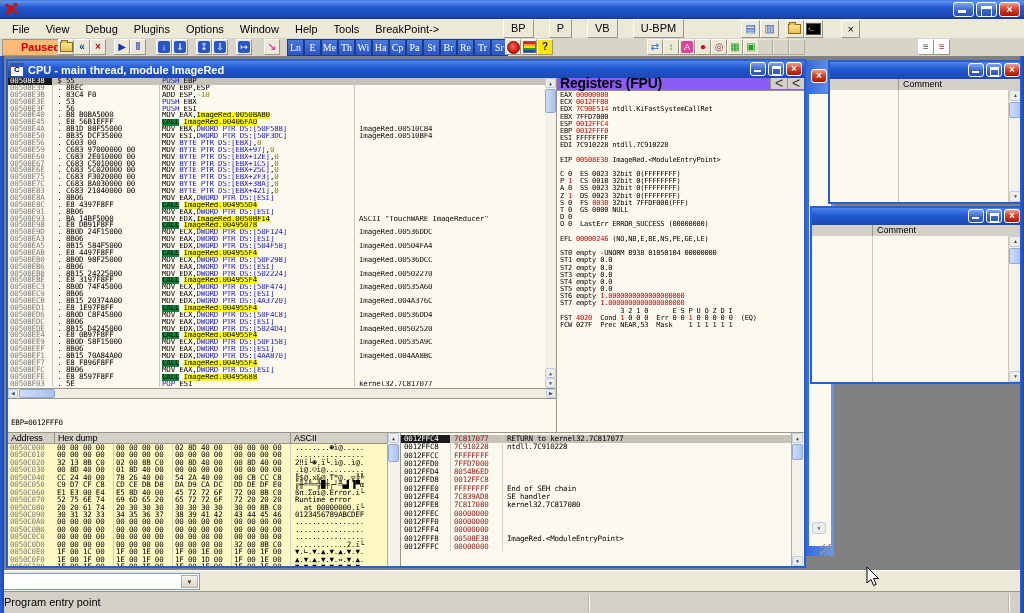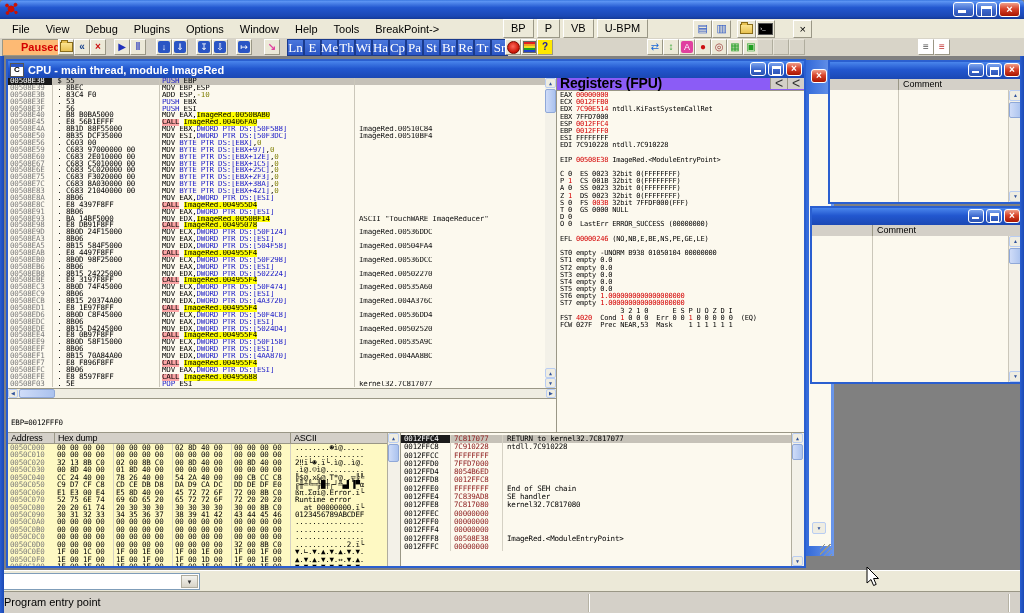--- a/index.html
+++ b/index.html
@@ -19,33 +19,33 @@
   .xpbtn .x{position:absolute;left:0;top:0;width:100%;text-align:center;color:#fff;font-weight:bold;font-size:11px;line-height:13px;}
   .xpbtn.small{width:16px;height:14px;}
   .xpbtn.small .x{line-height:12px;font-size:10px;}
   .xpbtn.small .bar{left:3px;width:7px;height:2px;}
   .xpbtn.small .box{left:3px;width:7px;height:5px;}
   
   .menubar{position:absolute;left:0;top:19px;width:1024px;height:19px;background:#ECE9D8;border-bottom:1px solid #c6c3b2;}
   .menu-items{position:absolute;left:4px;top:0;height:19px;display:flex;align-items:center;}
   .menu-item{padding:2px 8px;}
   .menu-right{position:absolute;left:503px;top:0;height:19px;display:flex;align-items:center;}
-  .mr-btn{height:17px;line-height:16px;padding:0 7px;border:1px solid;border-color:#fff #9a9786 #9a9786 #fff;background:#ECE9D8;margin-right:3px;text-align:center;}
+  .mr-btn{height:17px;line-height:16px;padding:0 7px;border:1px solid;border-color:#fff #9a9786 #9a9786 #fff;background:#ECE9D8;margin-right:15px;text-align:center;}
   .mr-icon{width:17px;height:16px;border:1px solid;border-color:#fff #9a9786 #9a9786 #fff;background:#ECE9D8;display:flex;align-items:center;justify-content:center;}
   .toolrow{position:absolute;left:0;top:38px;width:1024px;height:18px;background:#D8D4C8;border-bottom:2px solid #2c52b0;}
   .paused-box{position:absolute;left:2px;top:1px;width:52px;height:15px;background:#fdba74;border:1px solid #9a9786;
     color:#d40000;font-weight:bold;font-size:11px;line-height:14px;padding-left:18px;}
   .tb-group{position:absolute;top:1px;height:16px;display:flex;}
   .tbtn{width:16px;height:16px;border:1px solid;border-color:#fff #9a9786 #9a9786 #fff;background:#ECE9D8;
     display:flex;align-items:center;justify-content:center;box-sizing:border-box;font-size:10px;}
   .tbtn .glyph{line-height:1;}
   .tbtn .boxed{background:#2a55c4;color:#fff;width:12px;height:12px;display:flex;align-items:center;justify-content:center;font-size:9px;border-radius:2px;}
   .tbtn.empty{background:#D8D4C8;border-color:#e8e5da #b0ad9e #b0ad9e #e8e5da;}
   .letterbtn{width:15px;height:15px;margin-right:0;border:1px solid #1a3a8c;background:linear-gradient(180deg,#4a77dd,#2a55c4);
-    color:#fff;font-family:"Liberation Serif",serif;font-size:13px;display:flex;align-items:center;justify-content:center;}
+    color:#fff;font-family:"Liberation Serif",serif;font-size:10px;display:flex;align-items:center;justify-content:center;}
   .mini-folder{width:11px;height:8px;background:linear-gradient(#fbe491,#e8c252);border:1px solid #8a6d1a;position:relative;display:inline-block;}
   .mini-folder::before{content:"";position:absolute;top:-3px;left:0;width:5px;height:2px;background:#e8c252;border:1px solid #8a6d1a;border-bottom:none;}
   .rainbow{width:11px;height:10px;background:linear-gradient(180deg,#e02020 0%,#e02020 20%,#f0a020 20%,#f0a020 40%,#f0e020 40%,#f0e020 60%,#20a020 60%,#20a020 80%,#2040d0 80%);border:1px solid #666;}
   .gearball{width:11px;height:11px;border-radius:50%;background:radial-gradient(circle at 45% 40%,#ff6a5a,#c81000 70%);border:1px solid #7a0a00;}
   .consolebox{width:12px;height:10px;background:#000;color:#0f0;font-size:6px;line-height:9px;text-align:left;padding-left:1px;border:1px solid #555;color:#fff;}
   
   .mdi{position:absolute;left:4px;right:4px;top:56px;height:514px;background:#808080;overflow:hidden;}
   .frame-l,.frame-r{position:absolute;top:56px;bottom:0;width:4px;background:linear-gradient(90deg,#2a5fd0,#1b48b4);z-index:50;}
   .frame-l{left:0;} .frame-r{right:0;}
   .childwin{position:absolute;border:2px solid #2a5fd0;background:#FCF9EE;box-sizing:border-box;}
@@ -61,21 +61,21 @@
   .disasm{position:absolute;left:0;top:17px;width:548px;height:310px;background:#FCF9EE;overflow:hidden;}
   .drow{height:6.889px;line-height:6.889px;font-size:7.5px;white-space:pre;display:flex;}
   .drow .c-addr{width:42px;padding-left:2px;color:#7a7a7a;border-right:1px solid #cbc7ba;flex:none;}
   .drow .c-flag{width:13px;text-align:center;color:#000;flex:none;}
   .drow .c-bytes{width:93px;color:#000;border-right:1px solid #cbc7ba;flex:none;}
   .drow .c-inst{width:192px;padding-left:2px;border-right:1px solid #cbc7ba;flex:none;overflow:hidden;}
   .drow .c-com{flex:1;padding-left:4px;color:#111;overflow:hidden;}
   .drow.sel{background:#C6C2B8;}
   .drow.sel .c-addr{background:#1b1b1b;color:#fff;}
   .s-p{color:#000;} .s-b{color:#2323c8;} .s-o{color:#7d7d00;} .s-r{color:#d40000;}
-  .s-yb{background:#ffff00;color:#000;} .s-cb{background:#fca5a5;color:#000;}
+  .s-yb{background:#ffff00;color:#000;} .s-cb{background:#15803d;color:#000;}
   .hscroll{position:absolute;left:0;top:327px;width:548px;height:10px;background:#EFEDE2;border-top:1px solid #9a9786;}
   .vscroll{position:absolute;background:#F3F1E8;}
   .sbtn{position:absolute;background:#EFEDE2;border:1px solid #b9cdf2;color:#31539c;font-size:5px;text-align:center;box-sizing:border-box;border-radius:2px;}
   .sthumb{position:absolute;background:linear-gradient(90deg,#cfdcf8,#aac2ee);border:1px solid #8fa8d8;border-radius:2px;box-sizing:border-box;}
   .infopane{position:absolute;left:0;top:337px;width:548px;height:34px;background:#FCF9EE;border-top:1px solid #9a9786;}
   .infopane .txt{position:absolute;left:3px;top:19px;font-size:7.5px;}
   .regs{position:absolute;left:548px;top:17px;width:248px;height:354px;background:#FCF9EE;border-left:1px solid #9a9786;box-sizing:border-box;}
   .regs .pane-header{height:12px;line-height:11px;font-weight:bold;padding-left:3px;position:relative;}
   .regs .hbtn{position:absolute;top:0;width:16px;height:11px;text-align:center;font-weight:normal;color:#333;border-left:1px solid #9a9786;background:#D4D0C8;line-height:10px;}
   .reglines{position:absolute;left:3px;top:14px;right:1px;bottom:0;overflow:hidden;}

